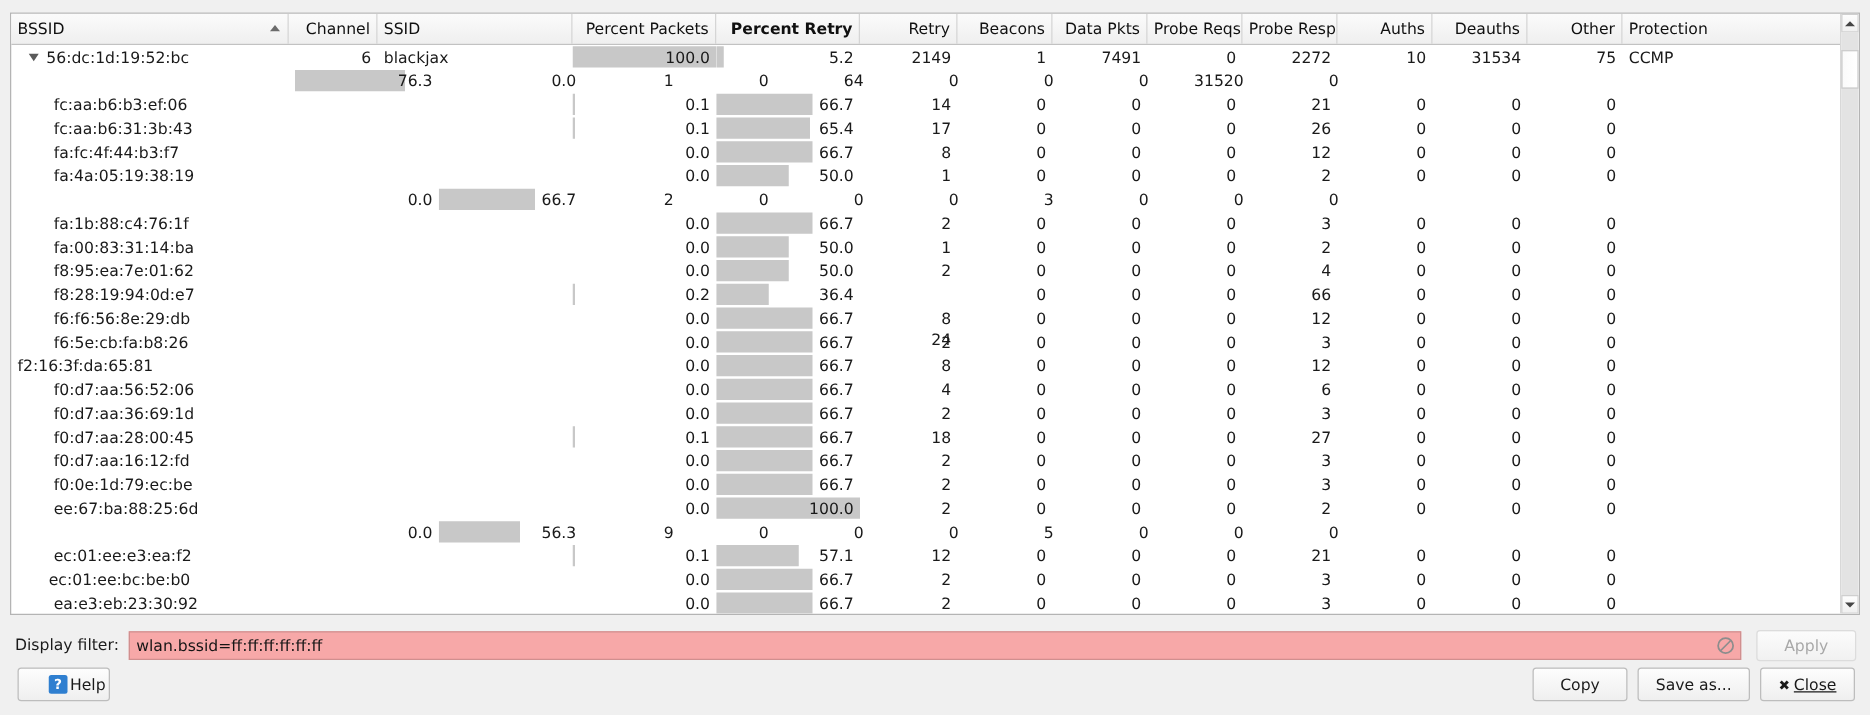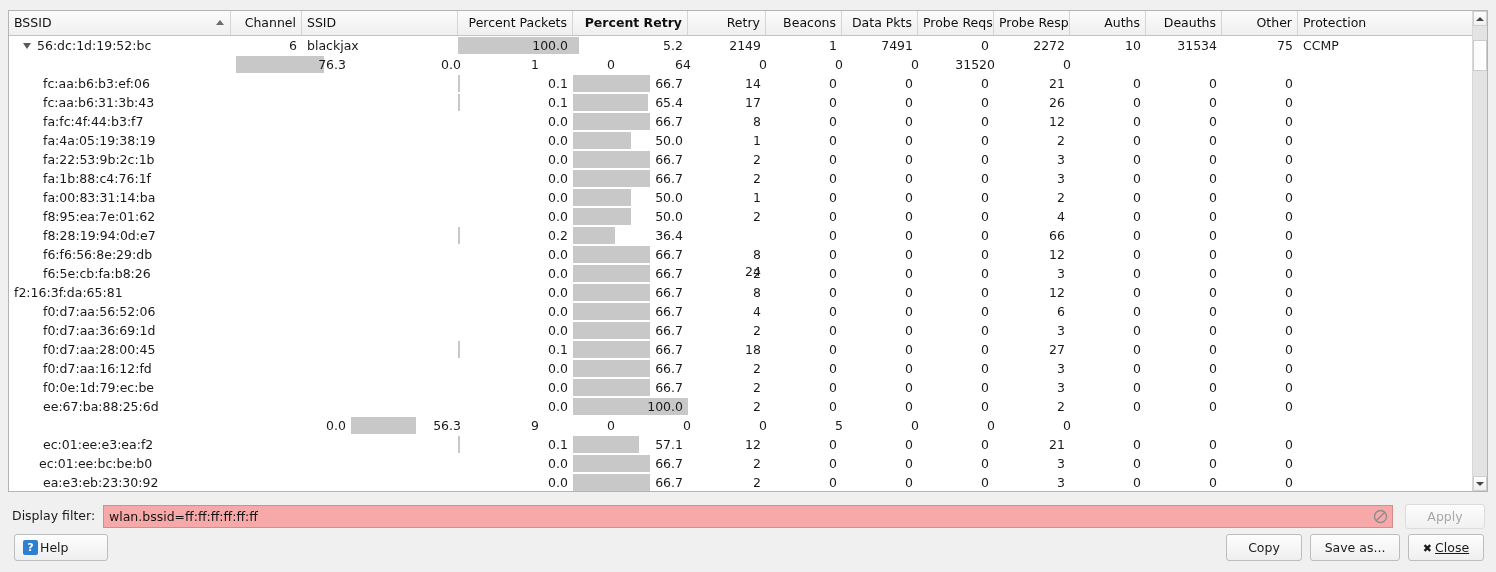--- a/index.html
+++ b/index.html
@@ -165,21 +165,21 @@
     border: 1px solid #bdbdbd;
     border-radius: 3px;
     box-sizing: border-box;
     font-family: "DejaVu Sans", "Liberation Sans", sans-serif;
     font-size: 12.5px;
     color: #1a1a1a;
     text-align: center;
     line-height: 25px;
     white-space: nowrap;
   }
-  #help-button { left: 14px; top: 534px; width: 94px; text-align: left; padding-left: 8px; }
+  #help-button { left: 14px; top: 534px; width: 74px; text-align: left; padding-left: 24px; }
   #copy-button { left: 1226px; top: 534px; width: 76px; }
   #saveas-button { left: 1310px; top: 534px; width: 90px; }
   #close-button { left: 1408px; top: 534px; width: 76px; }
   .help-ico {
     display: inline-block; width: 15px; height: 15px;
     background: #2f7fd0; border-radius: 2px;
     color: #fff; font-size: 11px; font-weight: bold;
     line-height: 15px; text-align: center;
     vertical-align: middle; margin-right: 2px; margin-bottom: 2px;
   }
@@ -334,21 +334,20 @@
             <div class="cell num" style="width: 76px; min-width: 76px;">0</div>
             <div class="cell num" style="width: 76px; min-width: 76px;">0</div>
             <div class="cell num" style="width: 76px; min-width: 76px;">0</div>
             <div class="cell num" style="width: 76px; min-width: 76px;">2</div>
             <div class="cell num" style="width: 76px; min-width: 76px;">0</div>
             <div class="cell num" style="width: 76px; min-width: 76px;">0</div>
             <div class="cell num" style="width: 76px; min-width: 76px;">0</div>
             <div class="cell" style="width: 176px; min-width: 176px;"></div>
           </div>
           <div class="row">
-            <div class="cell" style="width: 222px; min-width: 222px; padding-left: 34px;"><span>fa:22:53:9b:2c:1b</span></div>
             <div class="cell num" style="width: 71px; min-width: 71px;"></div>
             <div class="cell" style="width: 156px; min-width: 156px;"></div>
             <div class="cell num bar-cell" style="width: 115px; min-width: 115px;">
               <span class="bar-text">0.0</span>
             </div>
             <div class="cell num bar-cell" style="width: 115px; min-width: 115px;">
               <div class="bar-fill" style="width: 76.705px; background: rgb(200, 200, 200);"></div>
               <span class="bar-text">66.7</span>
             </div>
             <div class="cell num" style="width: 78px; min-width: 78px;">2</div>

